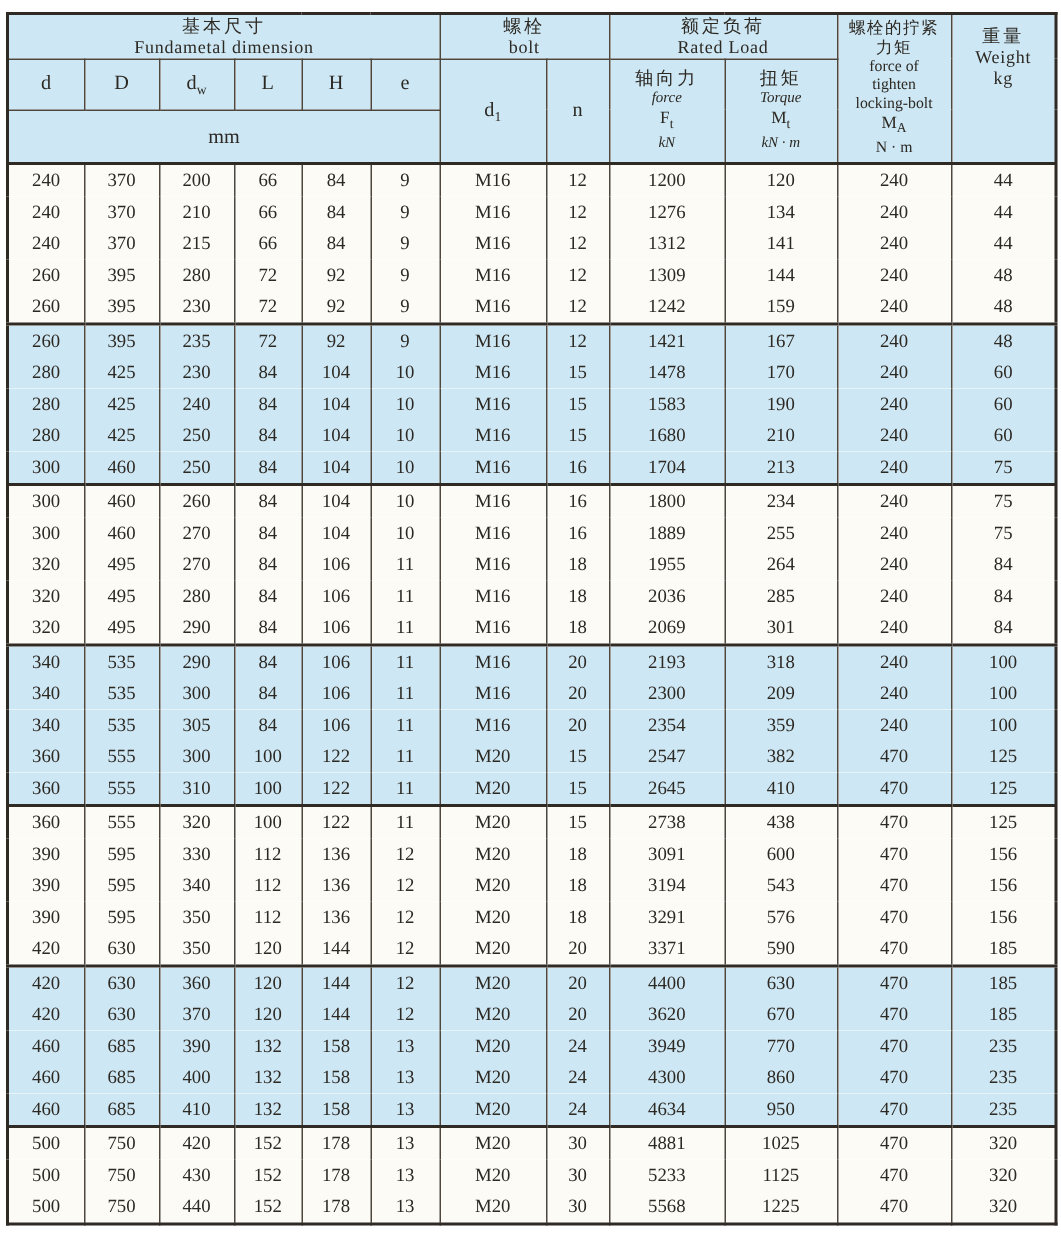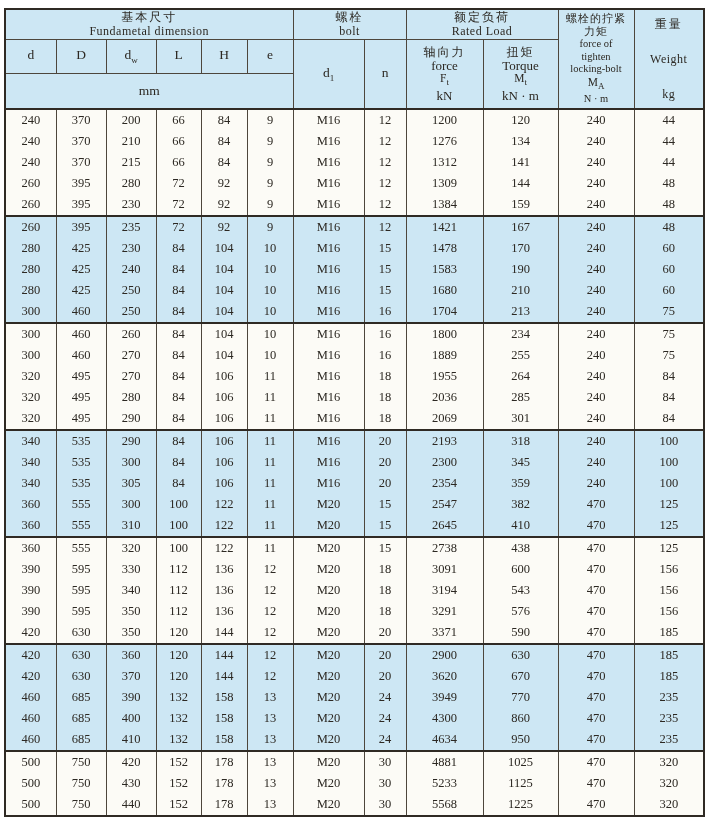--- a/index.html
+++ b/index.html
@@ -38,28 +38,27 @@
     margin-top: 48px;
   }
   thead tr.h1 { height: 30px; }
   thead tr.h2 { height: 34px; }
   thead tr.h3 { height: 36px; }
   thead { border-bottom: 2px solid var(--border-dark, #2f2a24); }
   .zh { font-size: 12px; line-height: 14px; letter-spacing: 2px; }
   .en { font-size: 12px; line-height: 14px; letter-spacing: 0.5px; }
   .sym { font-size: 13.5px; }
   .sym sub, .symline sub { font-size: 9px; }
-  .unitline { font-size: 13px; line-height: 13.5px; }
+  .unitline { font-size: 10px; line-height: 13.5px; font-style: italic; }
   .zh-small { font-size: 11px; line-height: 13px; letter-spacing: 1px; }
   .en-small { font-size: 10.5px; line-height: 12.5px; }
   .symline { font-size: 11.5px; line-height: 13px; }
   th.weight-cell .wstack {
     display: flex;
     flex-direction: column;
-    justify-content: space-between;
     height: 84px;
     padding: 5px 0;
   }
   
   tbody td {
     font-size: 12.5px;
     border-top: none;
     border-bottom: none;
     height: 21px;
   }
@@ -209,21 +208,21 @@
         </tr>
         <tr class="white">
           <td>260</td>
           <td>395</td>
           <td>230</td>
           <td>72</td>
           <td>92</td>
           <td class="sec-r">9</td>
           <td>M16</td>
           <td class="sec-r">12</td>
-          <td>1384</td>
+          <td>1242</td>
           <td class="sec-r">159</td>
           <td class="sec-r">240</td>
           <td>48</td>
         </tr>
         <tr class="blue band-start">
           <td>260</td>
           <td>395</td>
           <td>235</td>
           <td>72</td>
           <td>92</td>
@@ -378,21 +377,21 @@
         <tr class="blue">
           <td>340</td>
           <td>535</td>
           <td>300</td>
           <td>84</td>
           <td>106</td>
           <td class="sec-r">11</td>
           <td>M16</td>
           <td class="sec-r">20</td>
           <td>2300</td>
-          <td class="sec-r">345</td>
+          <td class="sec-r">209</td>
           <td class="sec-r">240</td>
           <td>100</td>
         </tr>
         <tr class="blue">
           <td>340</td>
           <td>535</td>
           <td>305</td>
           <td>84</td>
           <td>106</td>
           <td class="sec-r">11</td>
@@ -503,21 +502,21 @@
         </tr>
         <tr class="blue band-start">
           <td>420</td>
           <td>630</td>
           <td>360</td>
           <td>120</td>
           <td>144</td>
           <td class="sec-r">12</td>
           <td>M20</td>
           <td class="sec-r">20</td>
-          <td>2900</td>
+          <td>4400</td>
           <td class="sec-r">630</td>
           <td class="sec-r">470</td>
           <td>185</td>
         </tr>
         <tr class="blue">
           <td>420</td>
           <td>630</td>
           <td>370</td>
           <td>120</td>
           <td>144</td>

